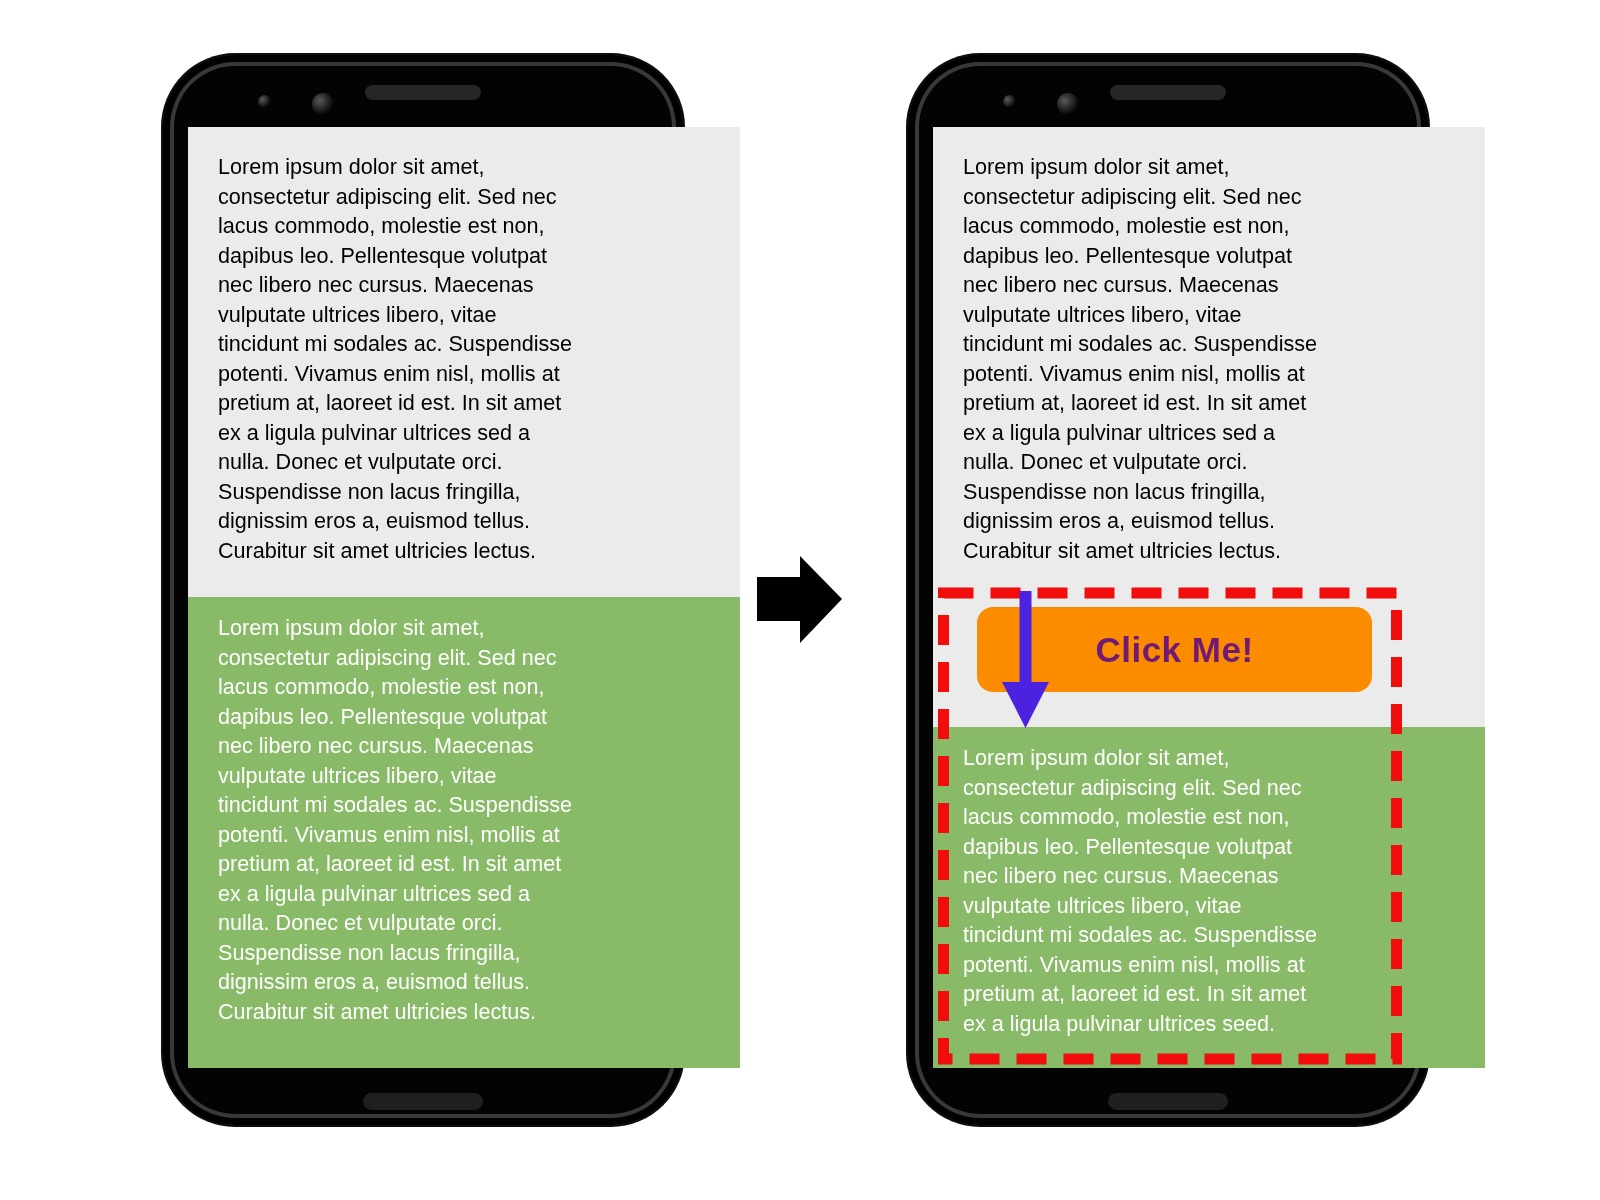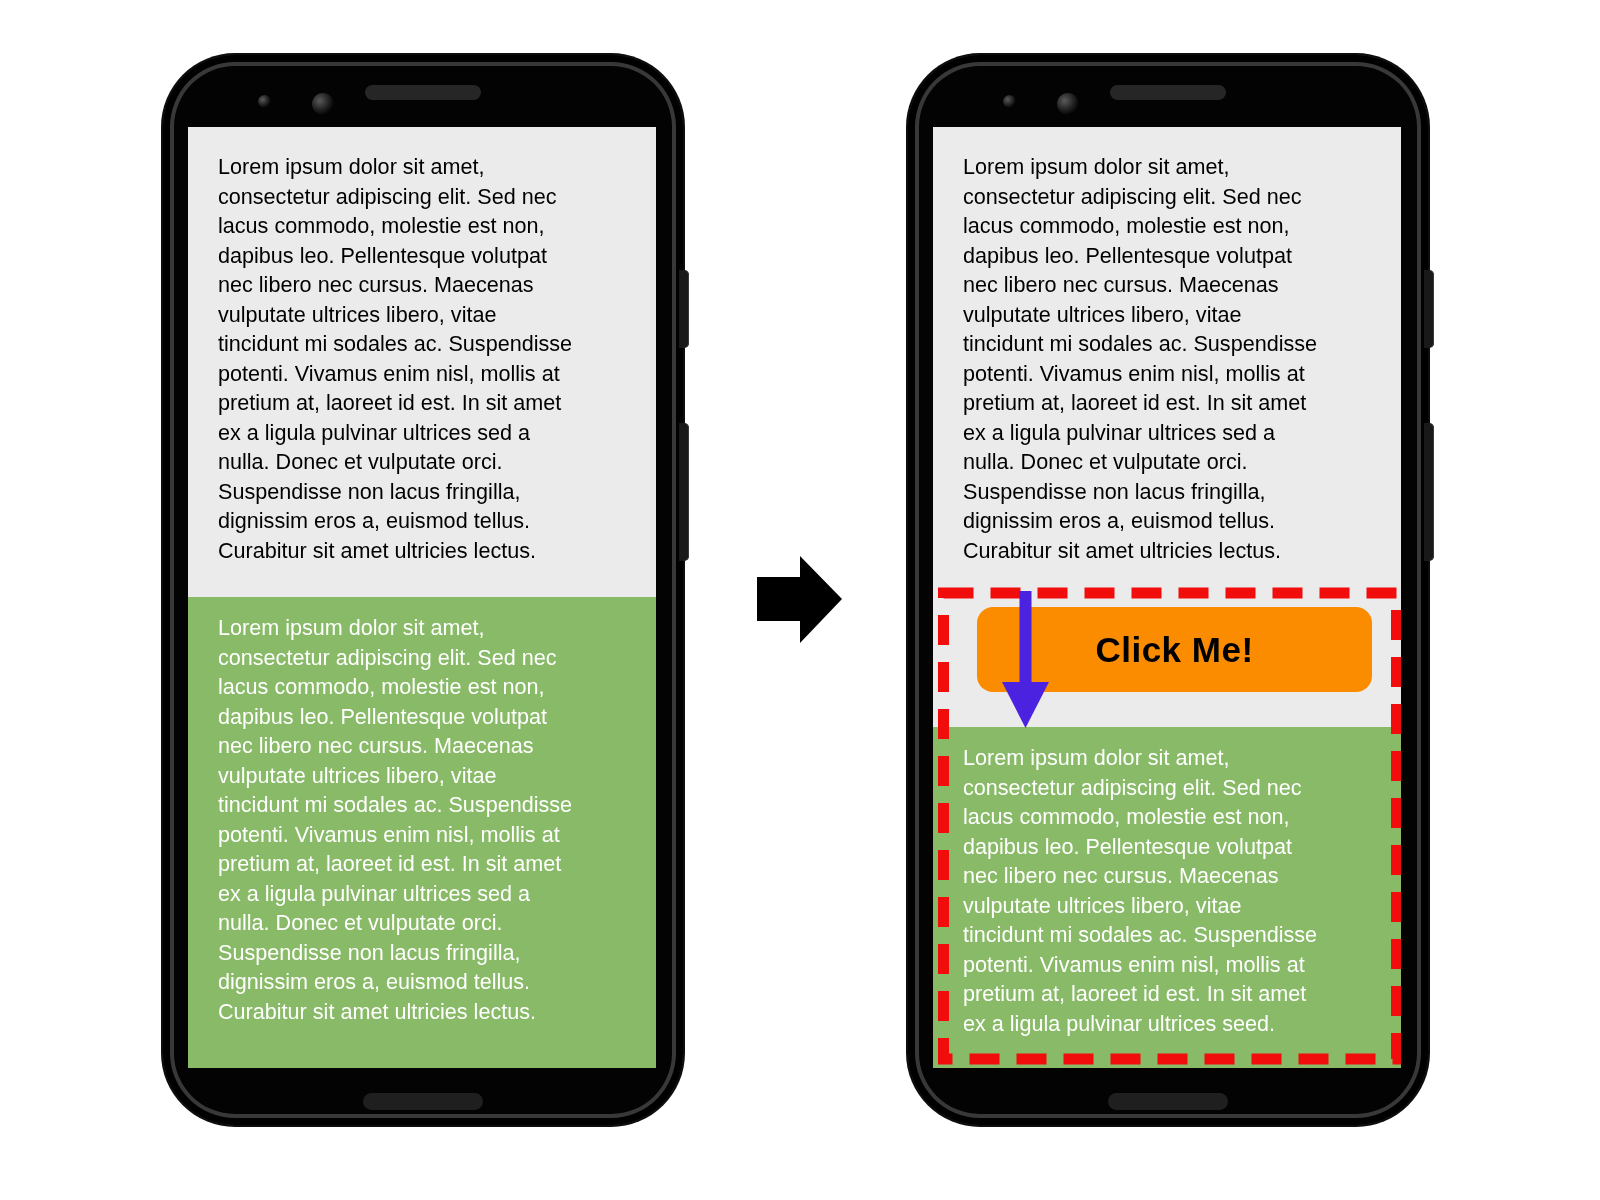--- a/index.html
+++ b/index.html
@@ -20,36 +20,36 @@
 
   .speaker{position:absolute;left:50%;transform:translateX(-50%);background:#262626;}
   .speaker-top{top:30px;width:116px;height:15px;border-radius:8px;}
   .speaker-bottom{top:1038px;width:120px;height:17px;border-radius:9px;background:#1f1f1f;}
 
   .side-btn{position:absolute;right:-6px;width:10px;background:#191919;border-radius:0 5px 5px 0;
             box-shadow:inset -1px 0 0 #3a3a3a;}
   .side-btn-power{top:215px;height:78px;}
   .side-btn-volume{top:368px;height:138px;}
 
-  .screen{position:absolute;left:25px;top:72px;width:468px;height:941px;
+  .screen{position:absolute;left:25px;top:72px;width:552px;height:941px;
           background:var(--screen-bg,#EBEBEB);overflow:hidden;}
 
   
   .para{margin:0;font-size:21.6px;line-height:29.5px;white-space:pre-line;
         font-family:"Liberation Sans",sans-serif;}
   .para-dark{position:absolute;top:25px;left:30px;right:18px;color:#000;}
   .green-panel{position:absolute;left:0;right:0;bottom:0;background:var(--green,#89BA68);}
   .green-panel-left{top:470px;}
   .green-panel-right{top:600px;}
   .para-light{position:absolute;top:16px;left:30px;right:18px;color:#fff;}
 
   
   .click-btn{position:absolute;left:44px;top:480px;width:395px;height:85px;
              background:var(--orange,#FB8C00);border:none;border-radius:16px;
-             color:#000000;font-weight:bold;font-size:35px;letter-spacing:.5px;
+             color:#701a75;font-weight:bold;font-size:35px;letter-spacing:.5px;
              font-family:"Liberation Sans",sans-serif;cursor:pointer;}
 
   
   .overlay{position:absolute;left:0;top:0;width:470px;height:941px;pointer-events:none;}
   .dash-rect{fill:none;stroke:var(--red-dash,#F20D0D);stroke-width:11;stroke-dasharray:30 17;}
   .purple-arrow{fill:var(--purple,#4B22E0);}
 
   
   .transition-arrow{position:absolute;left:756px;top:555px;}
   .transition-arrow polygon{fill:var(--black,#000);}

